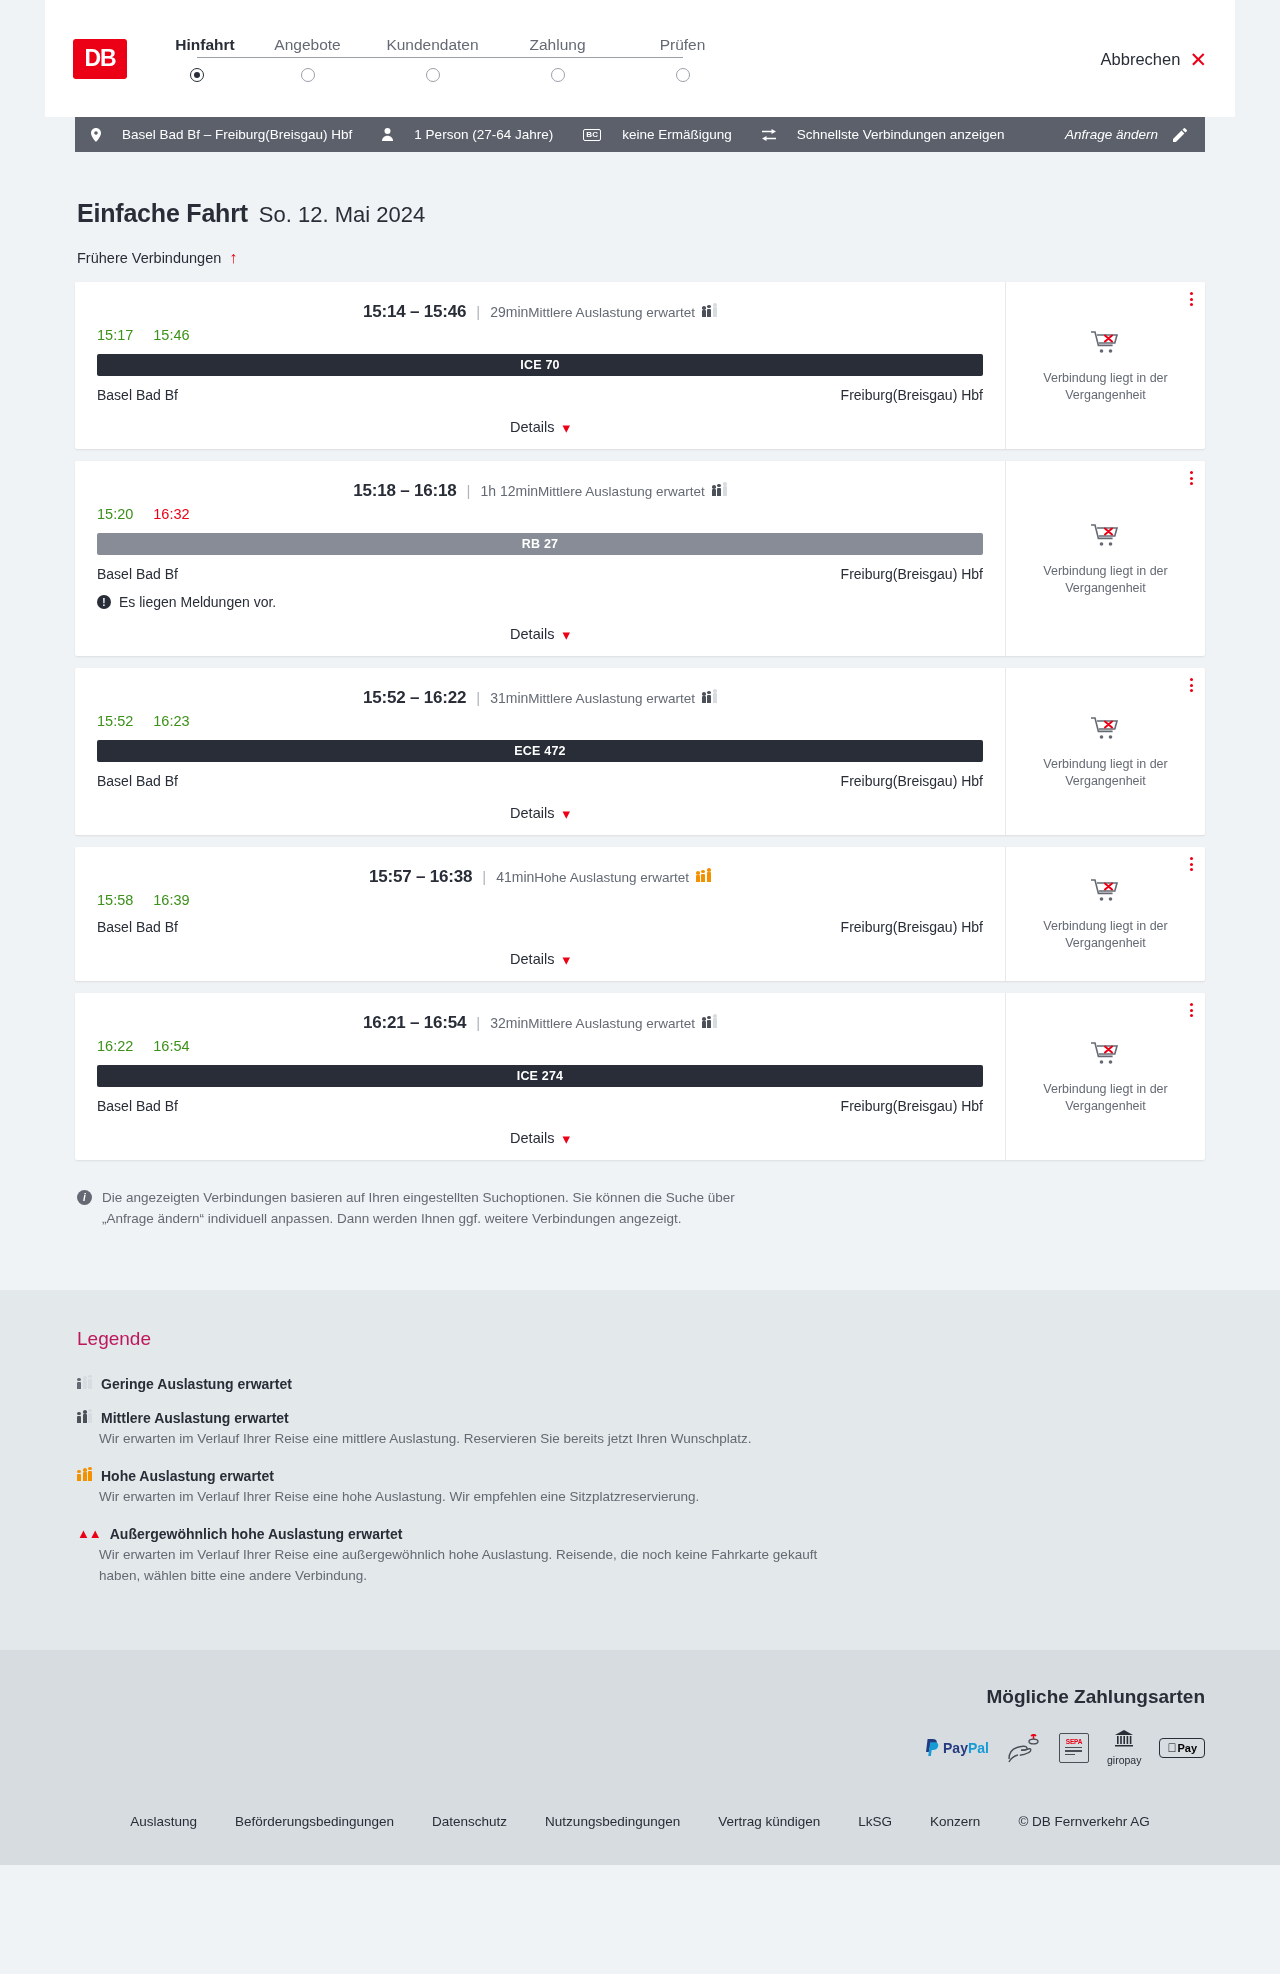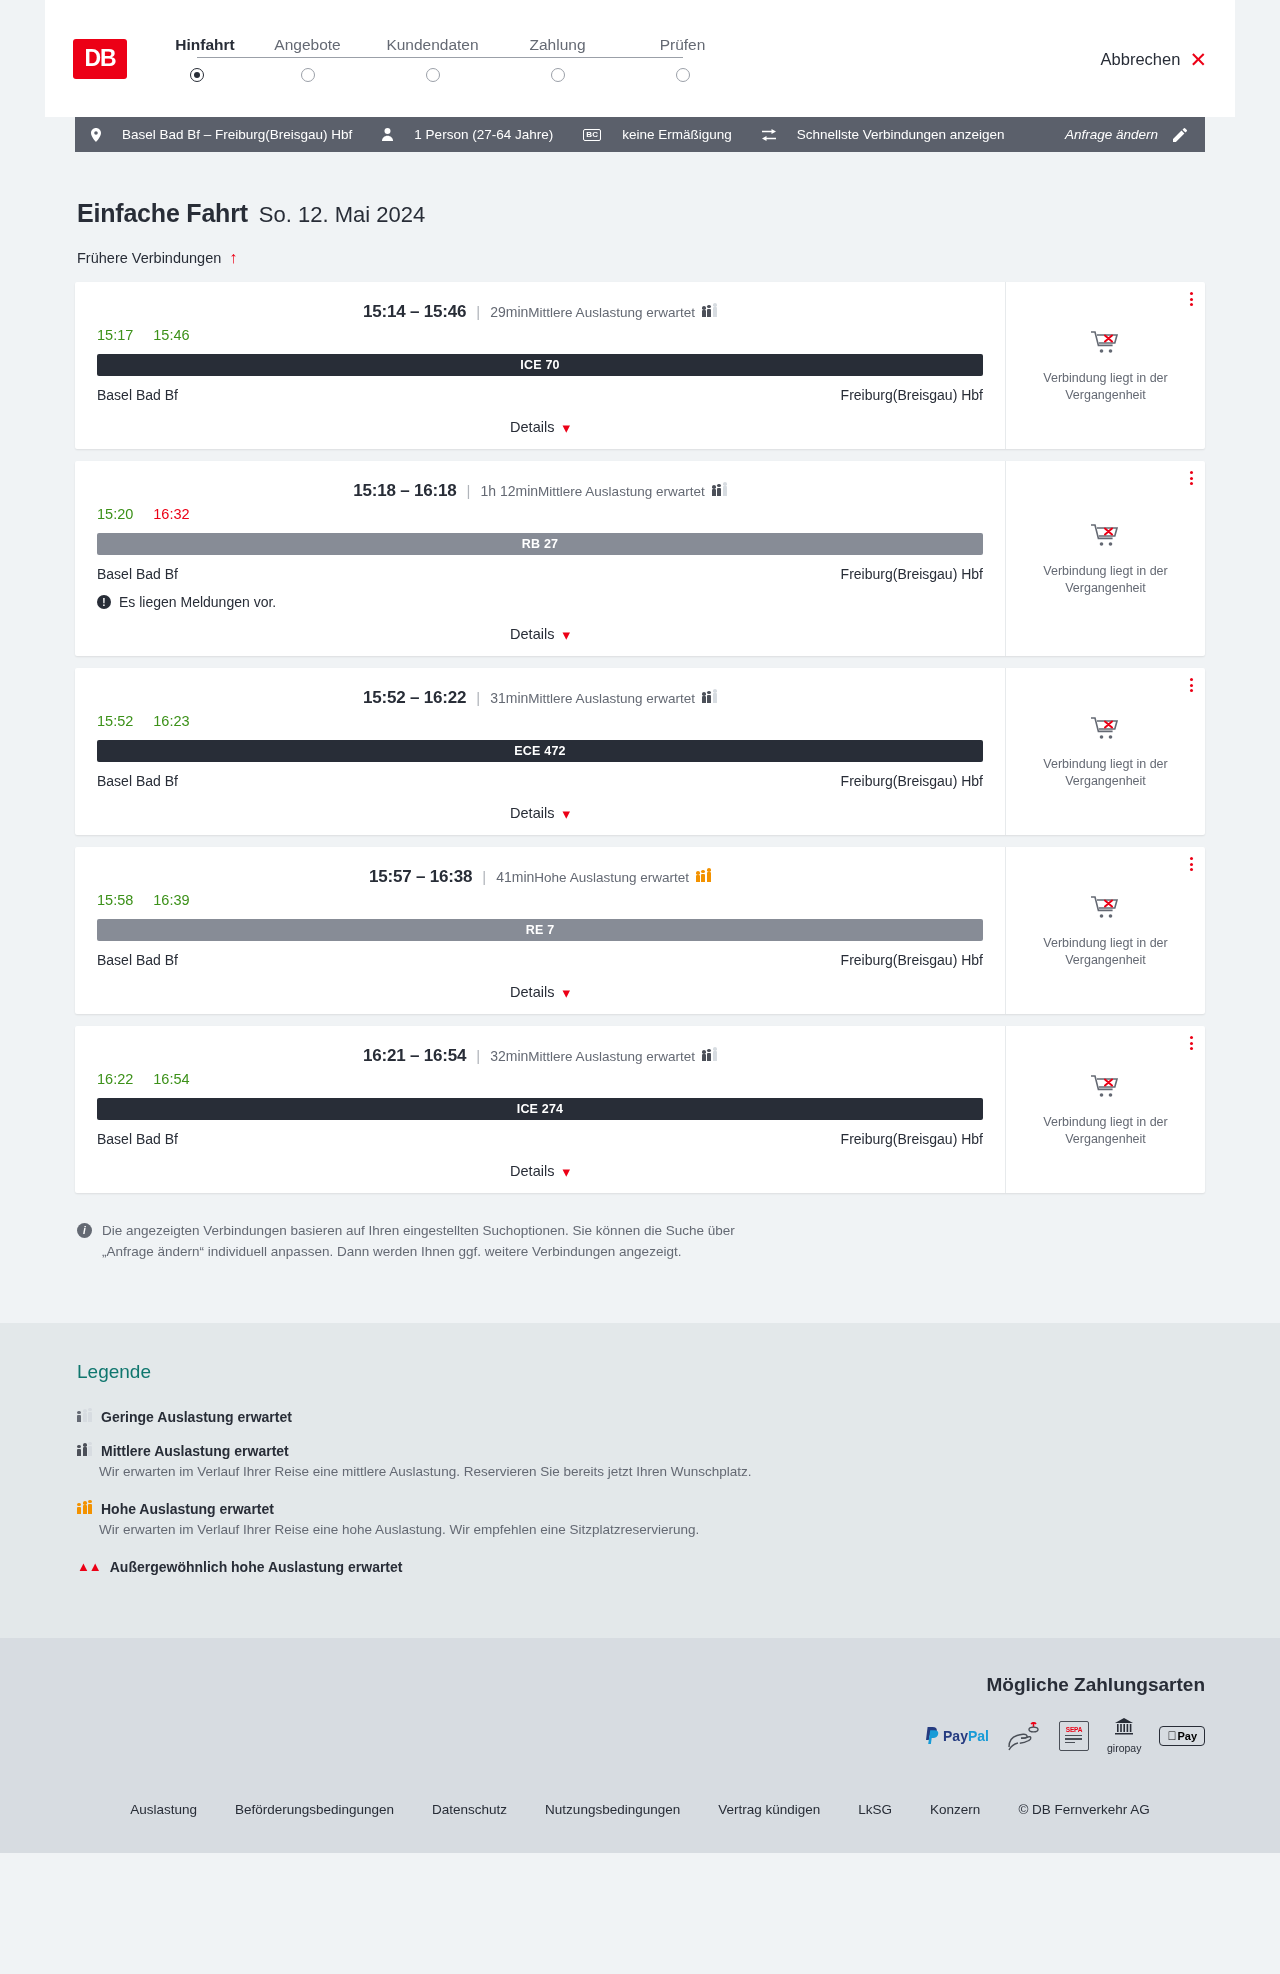--- a/index.html
+++ b/index.html
@@ -280,21 +280,21 @@
     font-style: italic;
   }
   .content-pad-bottom { height: 60px; }
 
   
   .legend-section {
     background: #e3e8ea;
     padding: 38px 0 45px 0;
   }
   .legend-inner { width: 1130px; margin: 0 auto; padding-left: 2px; }
-  .legend-title { font-size: 19px; color: #0f766e; font-weight: 400; margin-bottom: 26px; }
+  .legend-title { font-size: 19px; color: #be185d; font-weight: 400; margin-bottom: 26px; }
   .legend-item { margin-bottom: 18px; }
   .legend-head { display: flex; align-items: center; gap: 9px; }
   .legend-head-text { font-size: 14px; font-weight: 700; color: #282d37; }
   .legend-desc { font-size: 13.5px; color: #646973; line-height: 1.55; margin-top: 3px; margin-left: 22px; max-width: 760px; }
 
   
   .pay-section { background: #d7dce1; padding: 36px 0 26px; }
   .pay-inner { width: 1130px; margin: 0 auto; display: flex; flex-direction: column; align-items: flex-end; }
   .pay-title { font-size: 19px; font-weight: 800; color: #282d37; margin-bottom: 22px; }
   .pay-icons { display: flex; align-items: center; gap: 18px; }
@@ -597,23 +597,20 @@
                 <span class="pax lvl-3">
                   <i></i>
                   <i></i>
                   <i></i>
                 </span>
               </div>
             </div>
             <div class="times-actual">
               <span class="t-ok">15:58</span>
               <span class="t-ok">16:39</span>
-            </div>
-            <div class="train-bar nah">
-              <span>RE 7</span>
             </div>
             <div class="stations">
               <span>Basel Bad Bf</span>
               <span>Freiburg(Breisgau) Hbf</span>
             </div>
             <div class="details-row">
               <span>Details</span>
               <span class="chev">▾</span>
             </div>
           </div>
@@ -727,20 +724,21 @@
               </span>
               <span class="legend-head-text">Hohe Auslastung erwartet</span>
             </div>
             <div class="legend-desc">Wir erwarten im Verlauf Ihrer Reise eine hohe Auslastung. Wir empfehlen eine Sitzplatzreservierung.</div>
           </div>
           <div class="legend-item">
             <div class="legend-head">
               <span class="pax-x">▲▲</span>
               <span class="legend-head-text">Außergewöhnlich hohe Auslastung erwartet</span>
             </div>
+            <div class="legend-desc">Wir erwarten im Verlauf Ihrer Reise eine außergewöhnlich hohe Auslastung. Reisende, die noch keine Fahrkarte gekauft haben, wählen bitte eine andere Verbindung.</div>
           </div>
         </div>
     </div>
   </div>
 
   <div class="pay-section">
     <div class="pay-inner">
       <div class="pay-title">Mögliche Zahlungsarten</div>
       <div class="pay-icons">
 

